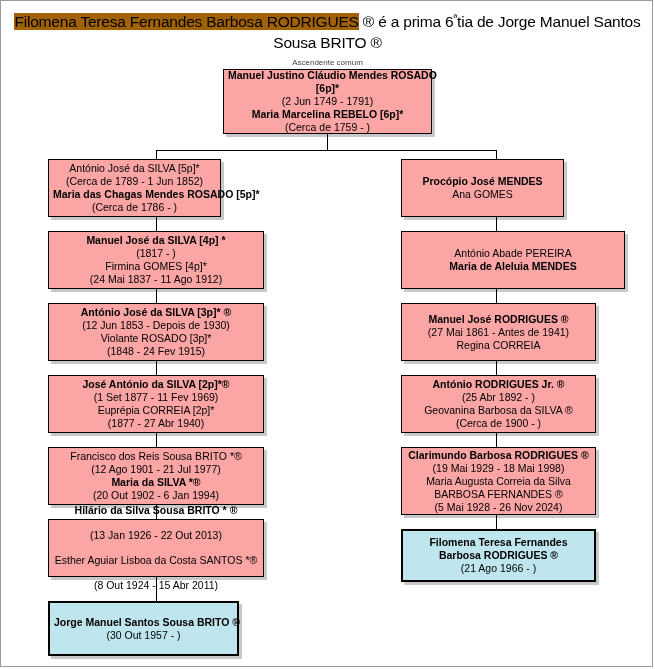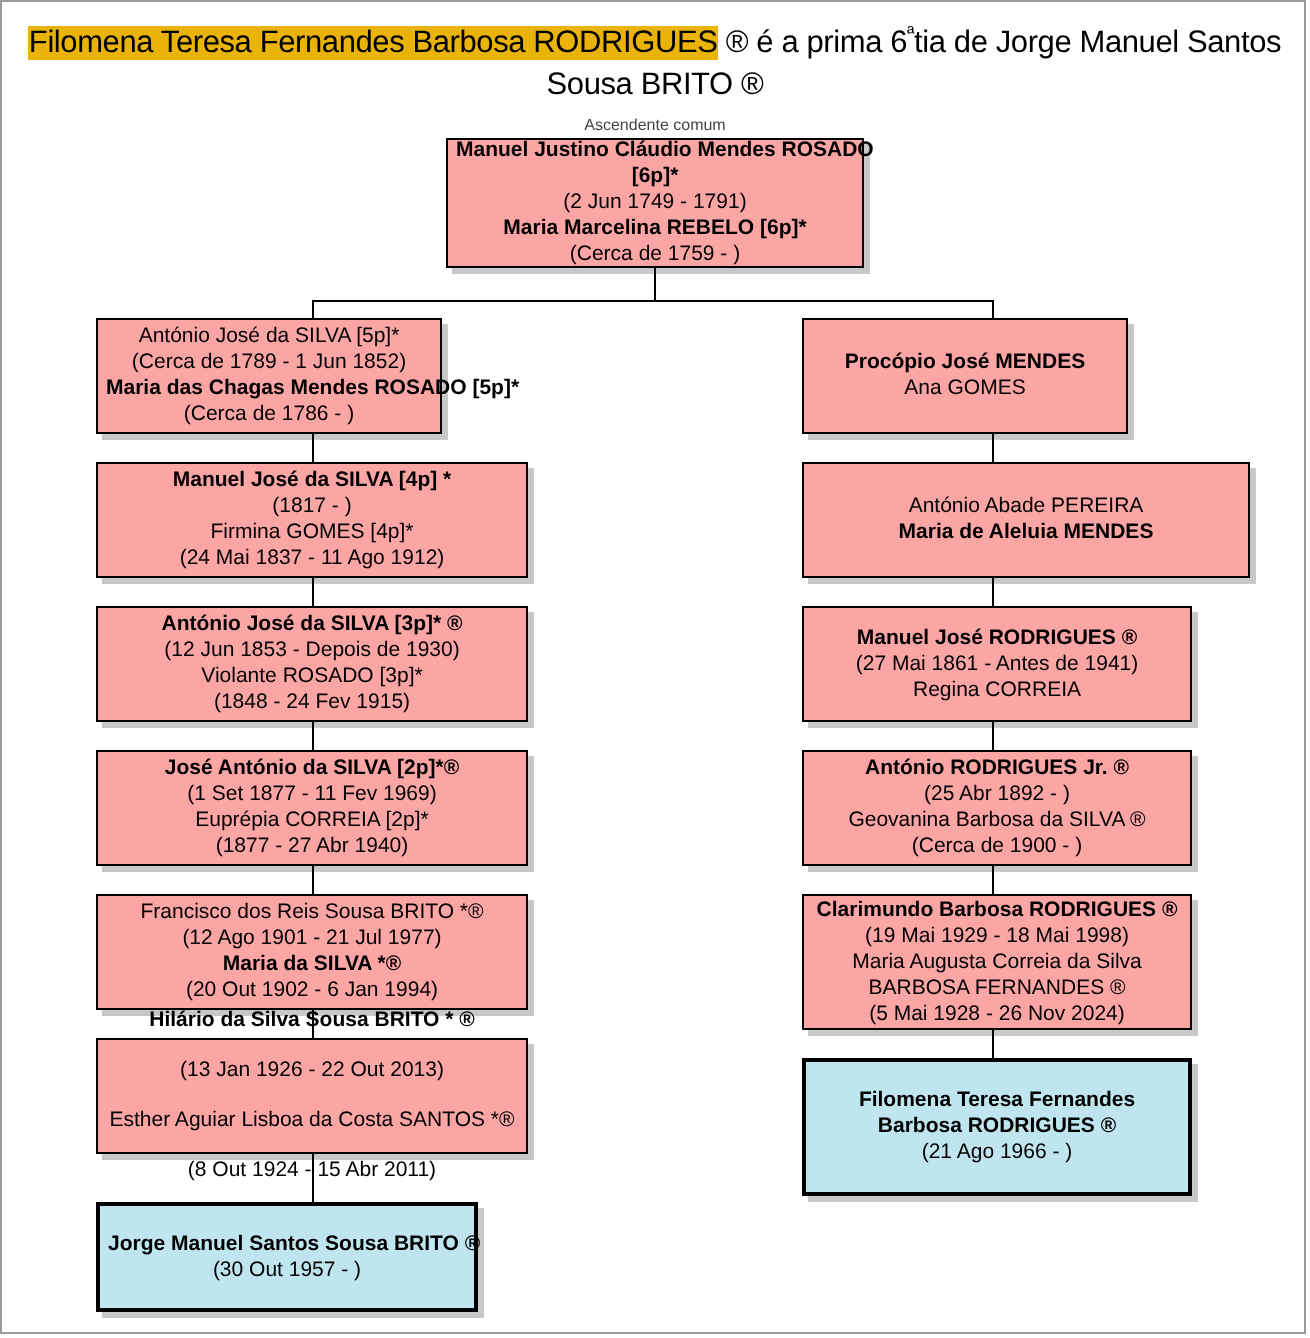--- a/index.html
+++ b/index.html
@@ -19,21 +19,21 @@
   }
 
   
   #title{
     position:absolute;left:0;top:6px;width:653px;
     text-align:center;
     font-size:15.5px;
     line-height:21px;
     letter-spacing:-0.2px;
   }
-  #title .hl{background:#eab308;}
+  #title .hl{background:#a16207;}
   #title sup{font-size:10px;vertical-align:super;}
 
   #ancestor-label{
     position:absolute;left:0;top:57px;width:653px;
     text-align:center;
     font-size:8px;
     color:#444;
   }
 
   
@@ -177,18 +177,18 @@
   <div class="vline" style="left:495px;top:432px;height:14px;"></div>
 
   <div class="node" style="left:400px;top:446px;width:195px;height:68px;">
     <span class="ln b">Clarimundo Barbosa RODRIGUES ®</span>
     <span class="ln">(19 Mai 1929 - 18 Mai 1998)</span>
     <span class="ln wrap">Maria Augusta Correia da Silva BARBOSA FERNANDES ®</span>
     <span class="ln">(5 Mai 1928 - 26 Nov 2024)</span>
   </div>
   <div class="vline" style="left:495px;top:514px;height:14px;"></div>
 
-  <div class="node highlight" style="left:400px;top:528px;width:195px;height:69px;">
+  <div class="node highlight" style="left:400px;top:528px;width:195px;height:53px;">
     <span class="ln wrap">Filomena Teresa Fernandes Barbosa RODRIGUES ®</span>
     <span class="ln dates">(21 Ago 1966 -            )</span>
   </div>
 
 </div>
 
 </body></html>

